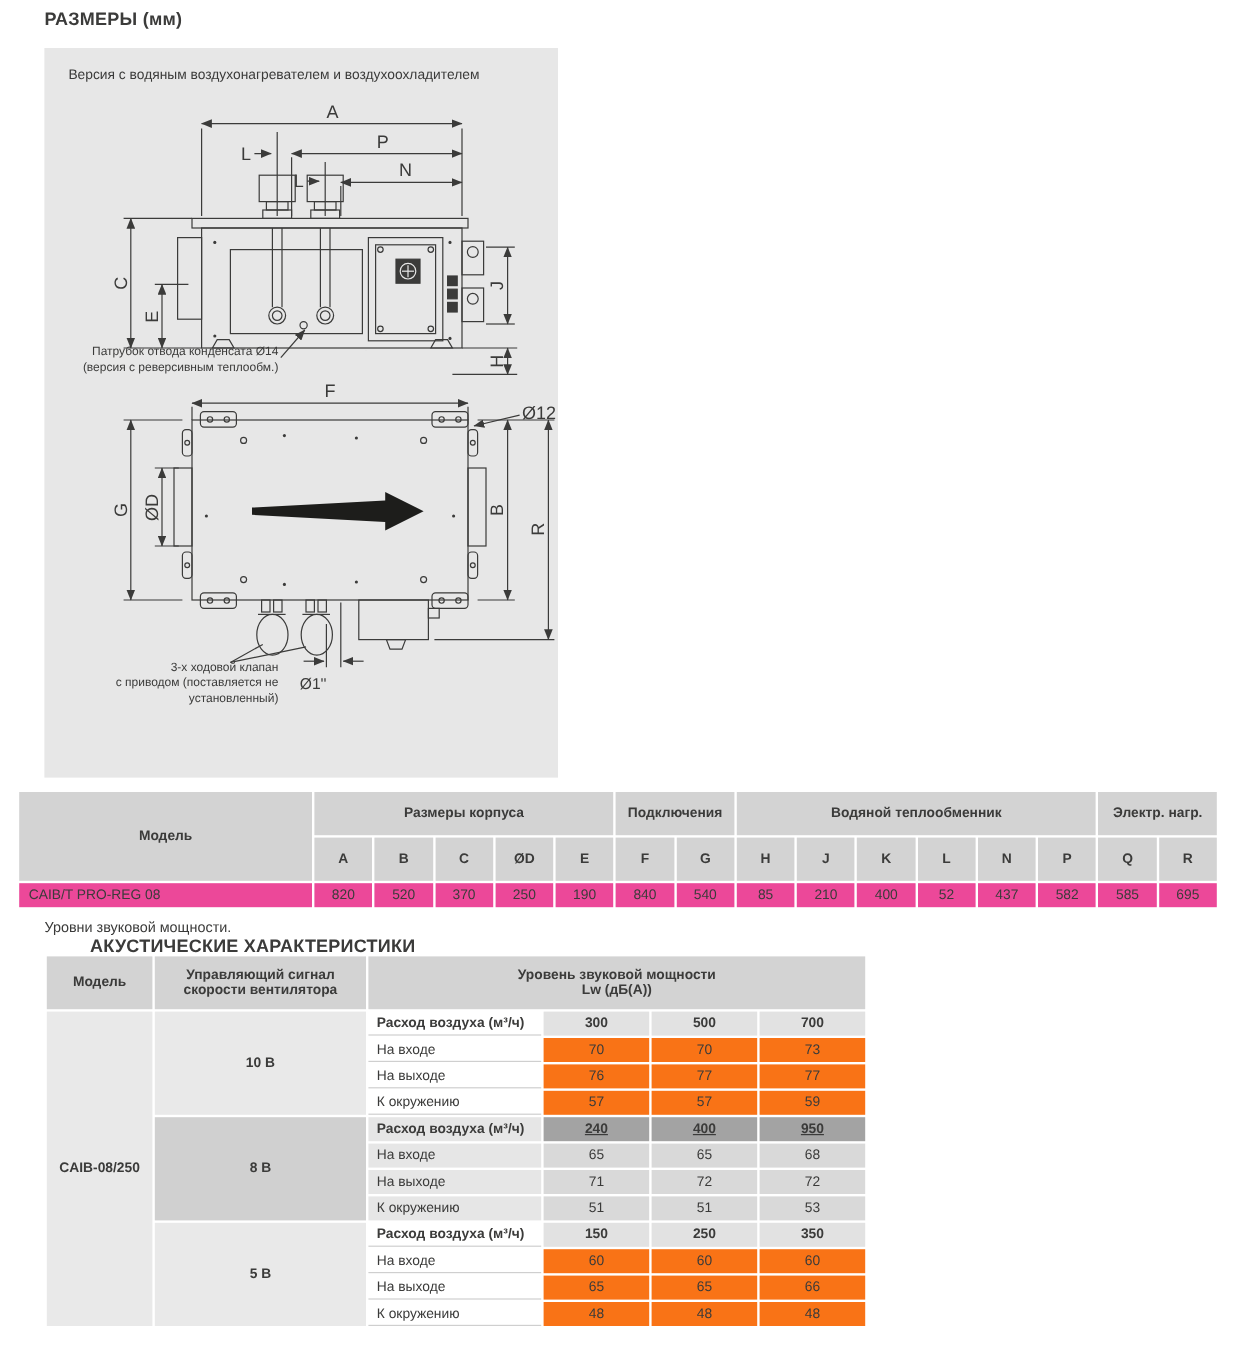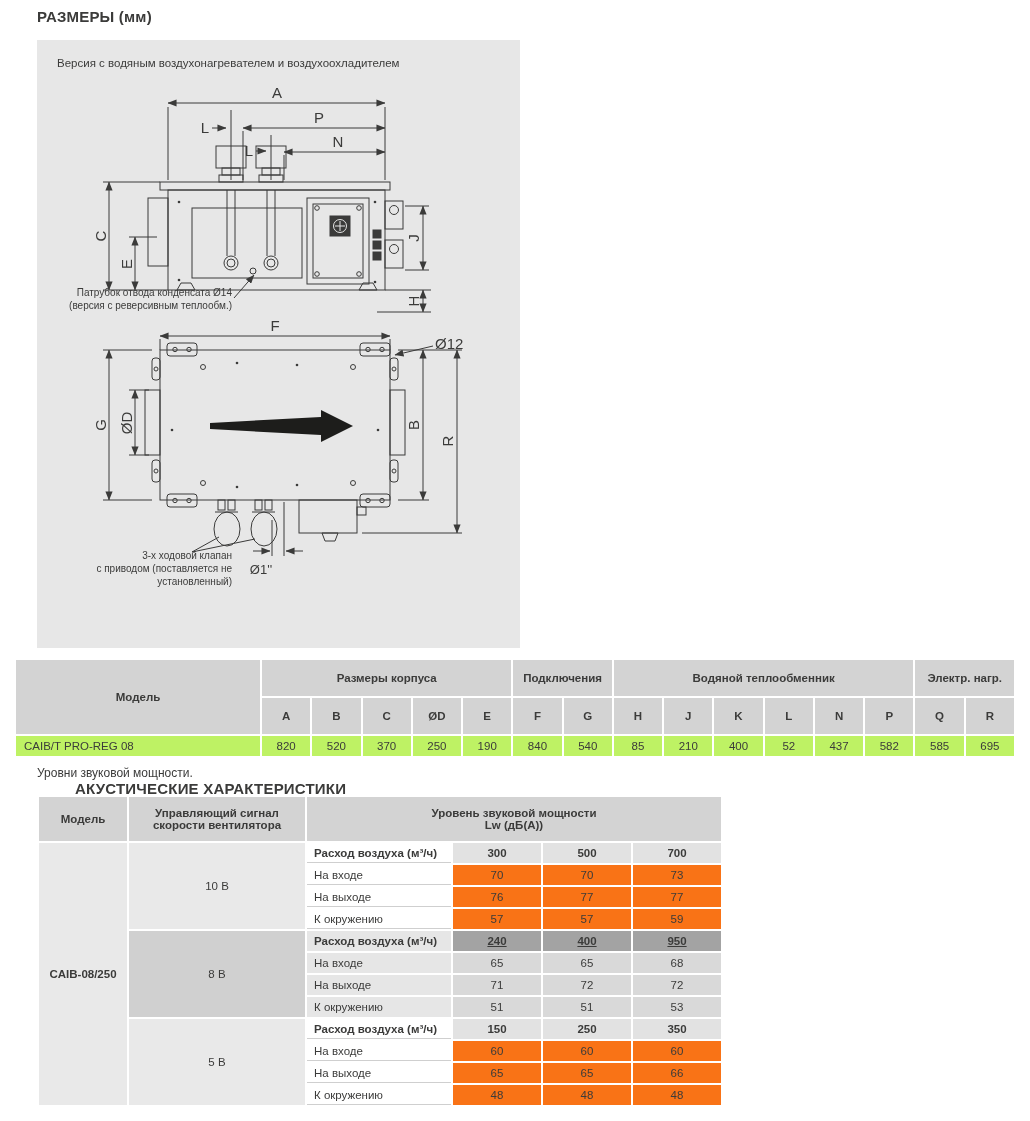--- a/index.html
+++ b/index.html
@@ -4,42 +4,42 @@
 <style>
   * { margin:0; padding:0; box-sizing:border-box; }
   html,body { background:#fff; }
   body {
     width:1030px; height:1121px; position:relative;
     font-family:"Liberation Sans", sans-serif; color:#3b3b3a;
   }
   .abs { position:absolute; }
   .sec-title { font-size:15px; font-weight:bold; letter-spacing:.2px; }
   #page-title { left:37px; top:8px; }
-  #draw-box { left:37px; top:40px; width:483px; height:608px; background:#e7e7e7; }
+  #draw-box { left:37px; top:40px; width:428px; height:608px; background:#e7e7e7; }
   #draw-caption { position:absolute; left:20px; top:17px; font-size:11.5px; color:#3b3b3a; }
   #draw-svg { position:absolute; left:0; top:0; }
   svg text { font-family:"Liberation Sans", sans-serif; fill:#3b3b3a; }
 
   table { border-collapse:separate; border-spacing:2px; table-layout:fixed; }
 
   
   .dim-table { position:absolute; left:14px; top:658px; width:1002px; font-size:11.5px; }
   .dim-table th { background:#d3d3d3; font-weight:bold; height:36px; text-align:center; }
-  .dim-table td { background:#bef264; height:20px; text-align:center; }
+  .dim-table td { background:#ec4899; height:20px; text-align:center; }
   .dim-table td.model-name { text-align:left; padding-left:8px; }
 
   
   #ac-title { left:37px; top:780px;margin-left:38px; }
   #ac-sub  { left:37px; top:766px; font-size:12px; }
   .ac-table { position:absolute; left:37px; top:795px; width:686px; font-size:11.5px; }
   .ac-table th { background:#d3d3d3; font-weight:bold; text-align:center; vertical-align:middle; }
   .ac-table tr.head th { height:44px; }
   .ac-table td { height:20px; text-align:center; vertical-align:middle; }
   .model-cell { background:#e9e9e9; font-weight:bold; }
-  .sig { font-weight:normal; }
+  .sig { font-weight:bold; }
   .sig-l { background:#e9e9e9; }
   .sig-d { background:#d0d0d0; }
   .lab { text-align:left !important; padding-left:7px; }
   .lab-w { background:#ffffff; border-bottom:1px solid #cfcfcf; }
   .lab-g { background:#e6e6e6; }
   .bg-l { background:#f97316; }
   .bg-lf { background:#e2e2e2; }
   .bg-d { background:#d9d9d9; }
   .bg-df { background:#a3a3a3;text-decoration:underline; }
   .bold { font-weight:bold; }

